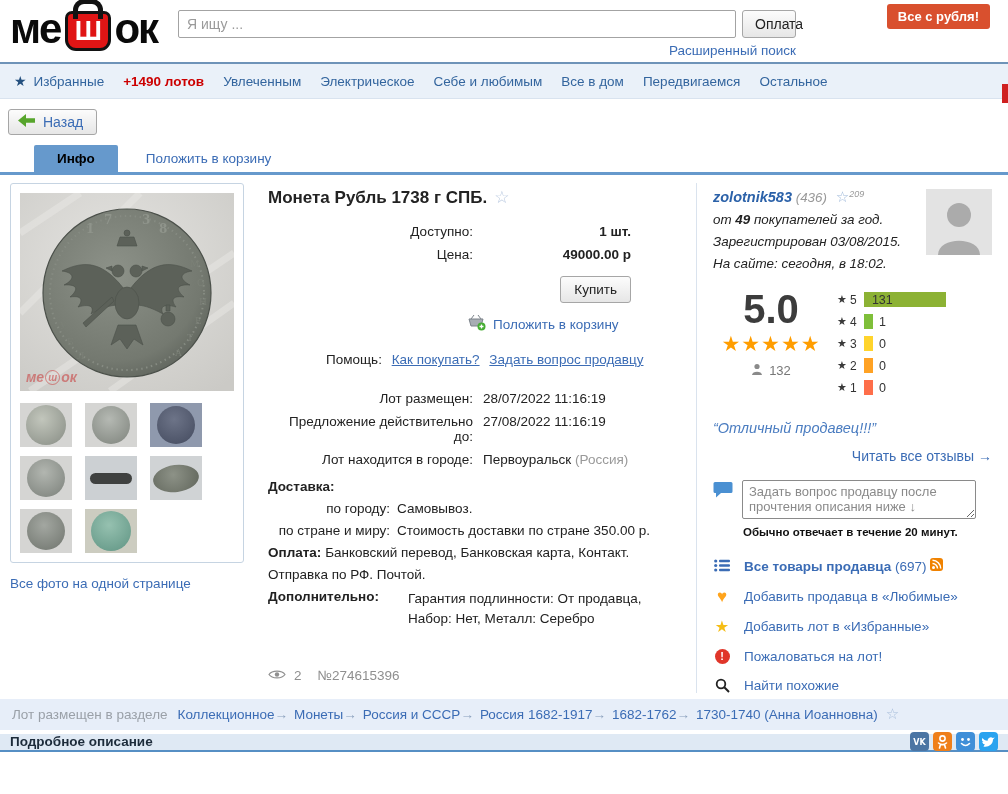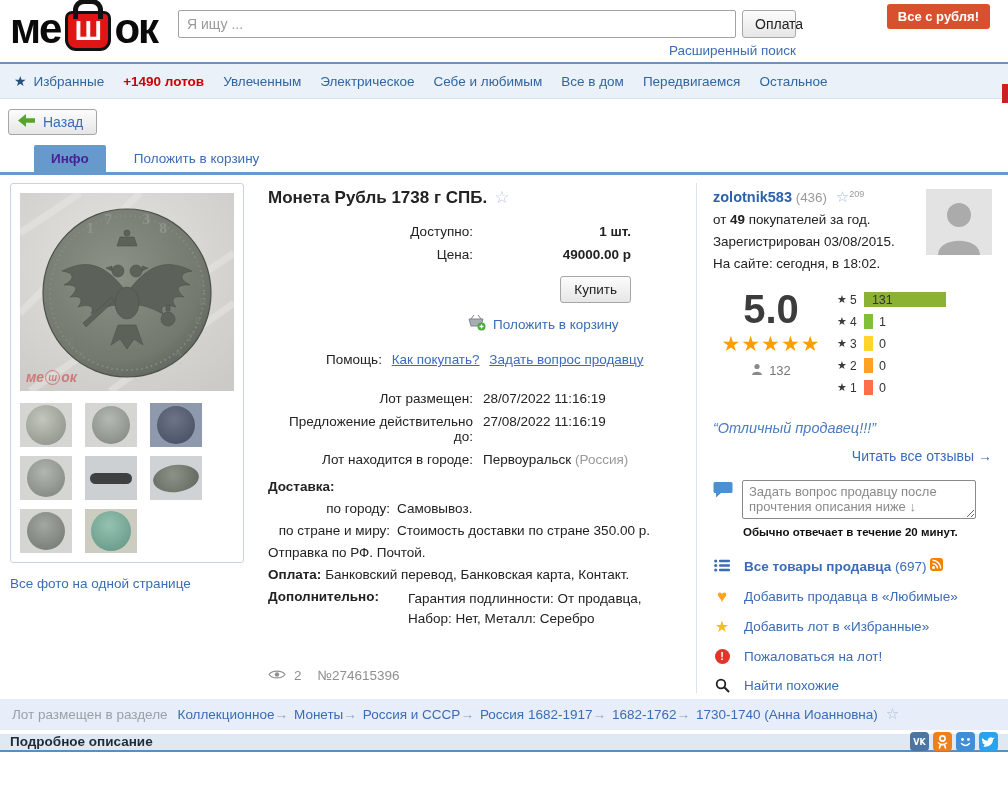--- a/index.html
+++ b/index.html
@@ -44,21 +44,21 @@
   .navitem { color:#33659e; cursor:pointer; white-space:nowrap; }
   .navitem.red { color:#cc0000; font-weight:bold; }
   .navstar { color:#24507f; font-size:14px; margin-right:-12px; }
   .red-edge { position:absolute; top:84px; right:0; width:6px; height:19px; background:#cf2020; }
 
   
   .backrow { padding:10px 0 8px 8px; }
   .backbtn { display:inline-flex; align-items:center; gap:8px; color:#3b6cb5; font-size:14px; padding:4px 13px 4px 9px; }
   .tabsrow { border-bottom:3px solid #6699cc; display:flex; align-items:flex-end; gap:18px;
          height:32px; padding-left:34px; }
-  .tab.active { background:#6699cc; color:#4c1d95; font-weight:bold; padding:6px 17px; border-radius:2px 2px 0 0; cursor:pointer;text-align:right; }
+  .tab.active { background:#6699cc; color:#000000; font-weight:bold; padding:6px 23px; border-radius:2px 2px 0 0; cursor:pointer;text-align:right; }
   .tab.plain { color:#3b6cb5; padding:6px 10px; cursor:pointer; }
 
   
   .main { display:flex; padding:8px 0 0 10px; min-height:468px; }
   .photos { width:244px; flex:none; }
   .photocard { width:234px; border:1px solid #c6d4e2; border-radius:3px; background:#fff; padding:9px; }
   .mainphoto { width:214px; height:198px; position:relative; cursor:pointer; }
   .wm { position:absolute; left:6px; bottom:6px; display:flex; align-items:center;
         font-style:italic; font-weight:bold; font-size:14px; color:rgba(200,55,55,.55); }
   .wmcirc { border:1.5px solid rgba(200,55,55,.55); border-radius:50%; width:15px; height:15px;
@@ -95,21 +95,21 @@
   .grid3 { display:grid; grid-template-columns:122px auto; column-gap:7px; row-gap:7px; margin-top:7px; }
   .pline { margin-top:7px; }
   .grid4 { display:grid; grid-template-columns:133px auto; column-gap:7px; margin-top:7px; }
   .extraval { max-width:282px; line-height:1.45; }
   .views { margin-top:40px; display:flex; align-items:center; gap:8px; color:#8f8f8f; }
   .views .num { margin-right:8px; }
 
   
   .seller { flex:1; padding:2px 16px 0 16px; }
   .sellerhead { display:flex; justify-content:space-between; }
-  .sellerinfo { width:208px; line-height:1.62; font-size:13.4px; }
+  .sellerinfo { width:208px; line-height:1.62; font-size:13.4px;font-style:italic; }
   .sname { color:#2c62a9; font-weight:bold; font-size:14.5px; cursor:pointer; }
   .sstar { color:#9fb9da; font-size:15px; margin-left:5px; cursor:pointer; }
   .ssup { color:#999; font-size:9px; vertical-align:super; }
   .avatar { width:66px; height:66px; background:#e3e3e3; margin-top:4px; flex:none; }
   .ratingwrap { display:flex; margin-top:14px; }
   .scorebox { width:116px; text-align:center; }
   .score { font-size:40px; font-weight:bold; color:#3c3c3c; line-height:1; }
   .stars5 { color:#ff9d00; font-size:21px; letter-spacing:1px; margin-top:3px; }
   .raters { color:#777; font-size:13px; margin-top:7px; display:flex; align-items:center; justify-content:center; gap:6px; }
   .hist { flex:1; padding:3px 0 0 8px; }
@@ -323,22 +323,22 @@
       <div><span>Первоуральск</span> <span class="gray">(Россия)</span></div>
     </div>
 
     <div class="dl-title">Доставка:</div>
     <div class="grid3">
       <div class="lbl">по городу:</div>
       <div>Самовывоз.</div>
       <div class="lbl">по стране и миру:</div>
       <div>Стоимость доставки по стране 350.00 р.</div>
     </div>
+    <div class="pline"><b>Оплата:</b> <span>Банковский перевод, Банковская карта, Контакт.</span></div>
     <div class="pline">Отправка по РФ. Почтой.</div>
-    <div class="pline"><b>Оплата:</b> <span>Банковский перевод, Банковская карта, Контакт.</span></div>
     <div class="grid4">
       <b>Дополнительно:</b>
       <span class="extraval">Гарантия подлинности: От продавца, Набор: Нет, Металл: Серебро</span>
     </div>
 
     <div class="views">
       <span><svg width="18" height="11" viewBox="0 0 18 11">
             <path d="M1 5.5 C4 1 14 1 17 5.5 C14 10 4 10 1 5.5 Z" fill="none" stroke="#909090" stroke-width="1.2"></path>
             <circle cx="9" cy="5.5" r="2.2" fill="#909090"></circle>
           </svg></span>

